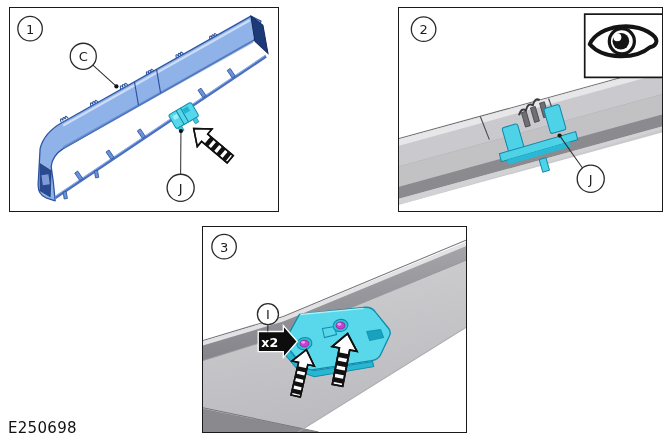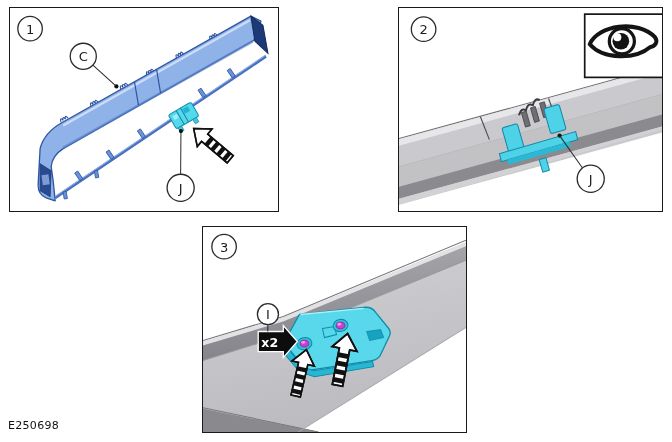--- a/index.html
+++ b/index.html
@@ -3,21 +3,21 @@
 <meta charset="utf-8">
 <style>
   html,body{margin:0;padding:0;background:#ffffff;}
   body{width:672px;height:442px;position:relative;overflow:hidden;
        font-family:"DejaVu Sans","Liberation Sans",sans-serif;}
   .panel{position:absolute;border:1.6px solid #1a1a1a;background:#fff;box-sizing:border-box;}
   #panel1{left:9px;top:7px;width:270px;height:205px;}
   #panel2{left:398px;top:7px;width:265px;height:205px;}
   #panel3{left:202px;top:226px;width:265px;height:207px;}
   .panel svg{display:block;width:100%;height:100%;}
-  #figure-id{position:absolute;left:8px;top:419px;font-size:11px;color:#111;letter-spacing:0.3px;}
+  #figure-id{position:absolute;left:8px;top:419px;font-size:15px;color:#111;letter-spacing:0.3px;}
   text.callout{font-family:"DejaVu Sans","Liberation Sans",sans-serif;font-size:13px;fill:#1c1c1c;}
   text.qty{font-family:"DejaVu Sans","Liberation Sans",sans-serif;font-size:12.5px;font-weight:600;fill:#ffffff;}
   .ccirc{fill:#ffffff;stroke:#2b2b2b;stroke-width:1.3;}
   .leader{stroke:#2b2b2b;stroke-width:1;fill:none;}
   .dot{fill:#111;}
 </style>
 </head>
 <body>
 
 <svg width="0" height="0" style="position:absolute" aria-hidden="true">

